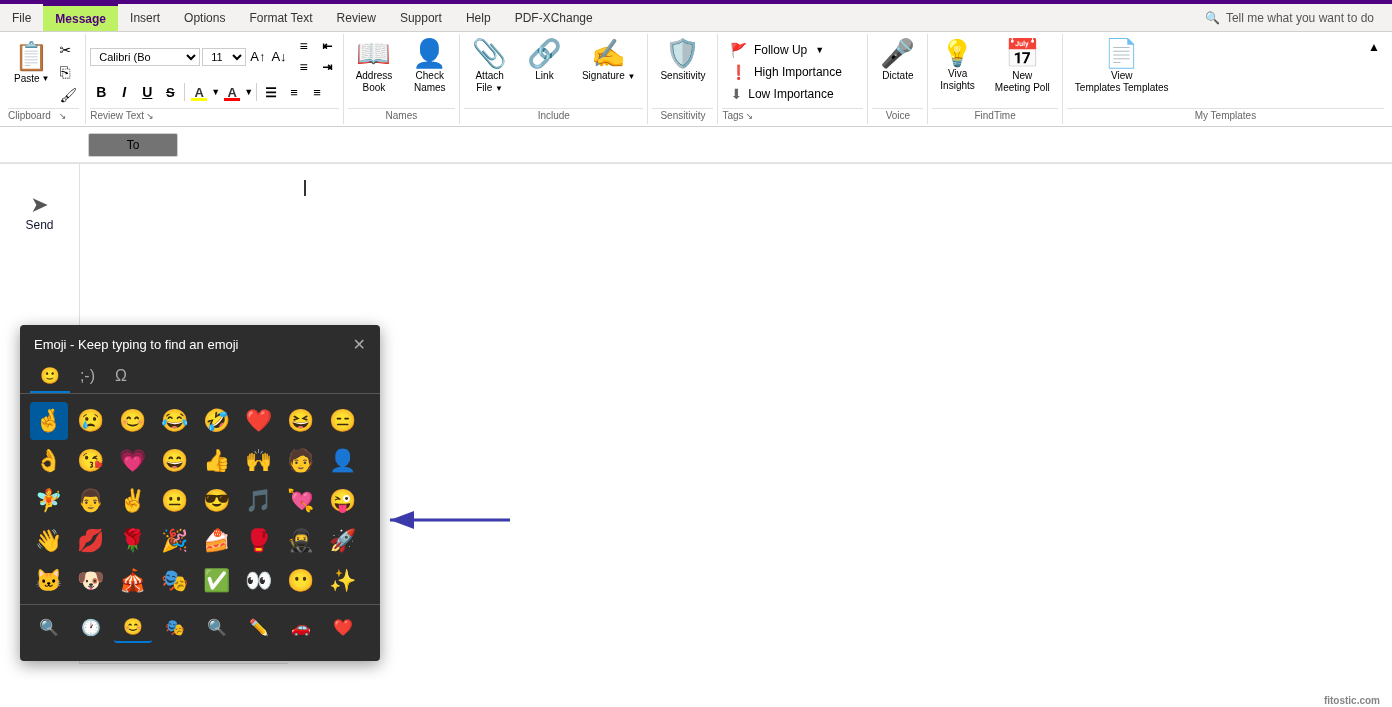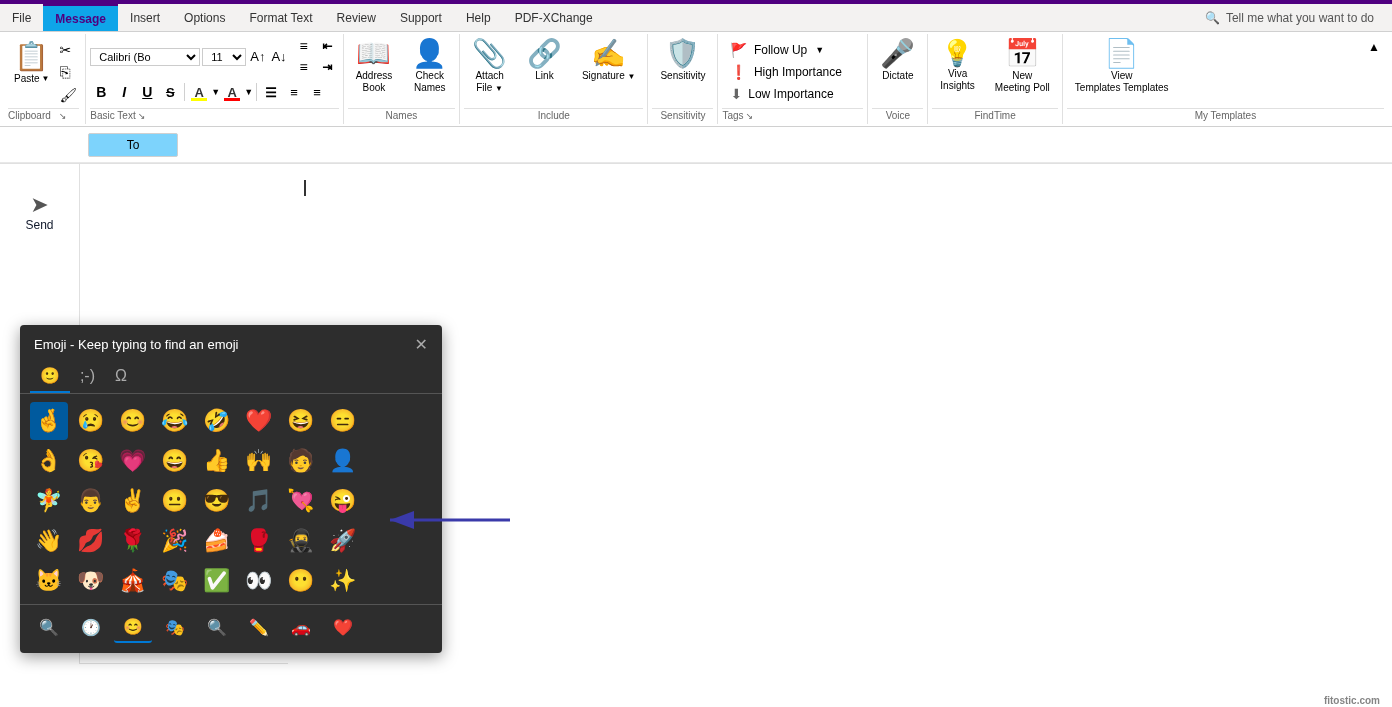--- a/index.html
+++ b/index.html
@@ -4,21 +4,21 @@
   <style>
     * { margin: 0; padding: 0; box-sizing: border-box; }
     body { font-family: 'Segoe UI', Arial, sans-serif; font-size: 12px; background: #fff; overflow: hidden; width: 1392px; height: 707px; }
 
     
     .ribbon-border { height: 4px; background: #4f0080; }
 
     
     .ribbon-tabs { display: flex; align-items: stretch; background: #f3f2f1; border-bottom: 1px solid #d0d0d0; padding-left: 0; height: 28px; }
     .ribbon-tab { padding: 4px 12px; font-size: 12px; cursor: pointer; display: flex; align-items: center; color: #333; }
-    .ribbon-tab.active { background: #0ea5e9; color: #4f0080; font-weight: 600; border-top: 2px solid #4f0080; }
+    .ribbon-tab.active { background: #bef264; color: #4f0080; font-weight: 600; border-top: 2px solid #4f0080; }
     .search-tab { margin-left: auto; display: flex; align-items: center; padding: 0 12px; color: #555; font-size: 12px; }
     .search-tab span { margin-right: 6px; }
 
     
     .ribbon-toolbar { display: flex; background: #fff; border-bottom: 1px solid #d0d0d0; padding: 2px 4px; min-height: 90px; align-items: stretch; }
     .ribbon-group { display: flex; flex-direction: column; align-items: stretch; padding: 2px 4px; border-right: 1px solid #e0e0e0; position: relative; min-width: fit-content; }
     .ribbon-group:last-child { border-right: none; }
     .ribbon-group-content { display: flex; align-items: flex-start; flex: 1; gap: 2px; }
     .ribbon-group-label { font-size: 10px; color: #666; text-align: center; padding: 1px 0; border-top: 1px solid #e0e0e0; margin-top: auto; }
 
@@ -36,33 +36,33 @@
     .color-btn { width: 22px; height: 20px; cursor: pointer; display: flex; align-items: center; justify-content: center; border-radius: 2px; font-size: 11px; }
     .divider { width: 1px; background: #d0d0d0; margin: 0 2px; height: 18px; }
     .align-btn { font-size: 13px; }
     .tag-item { display: flex; align-items: center; gap: 6px; cursor: pointer; padding: 2px 4px; border-radius: 2px; font-size: 12px; }
 
     
     .large-btn { display: flex; flex-direction: column; align-items: center; justify-content: flex-start; padding: 4px 8px; cursor: pointer; border-radius: 3px; min-width: 48px; }
     .large-icon { font-size: 28px; line-height: 1; }
     .large-label { font-size: 10px; text-align: center; line-height: 1.2; margin-top: 2px; }
     .email-field { display: flex; align-items: center; border-bottom: 1px solid #e8e8e8; min-height: 36px; }
-    .field-label-btn { width: 90px; min-width: 90px; margin-left: 8px; margin-right: 4px; border: 1px solid #d0d0d0; background: #7dd3fc; padding: 4px 12px; text-align: center; font-size: 12px; cursor: pointer; border-radius: 2px; }
+    .field-label-btn { width: 90px; min-width: 90px; margin-left: 8px; margin-right: 4px; border: 1px solid #d0d0d0; background: #737373; padding: 4px 12px; text-align: center; font-size: 12px; cursor: pointer; border-radius: 2px; }
     .field-input { flex: 1; border: none; outline: none; font-size: 13px; padding: 4px 8px; }
     .subject-input { flex: 1; border: none; outline: none; font-size: 13px; padding: 4px 8px; color: #aaa; }
     .send-btn { display: flex; flex-direction: column; align-items: center; cursor: pointer; padding: 8px; border-radius: 3px; }
     .send-icon { font-size: 22px; color: #555; }
     .send-label { font-size: 12px; color: #0f172a; }
 
     .compose-body { flex: 1; padding: 16px; min-height: 120px; position: relative; }
     .cursor-line { width: 2px; height: 16px; background: #333; display: inline-block; animation: blink 1s infinite; }
     @keyframes blink { 0%,100%{opacity:1} 50%{opacity:0} }
 
     
-    .emoji-picker { position: absolute; left: 20px; top: 325px; width: 422px; background: #2d2d2d; border-radius: 4px; box-shadow: 0 4px 16px rgba(0,0,0,0.4); z-index: 100; padding-bottom: 8px; }
+    .emoji-picker { position: absolute; left: 20px; top: 325px; width: 360px; background: #2d2d2d; border-radius: 4px; box-shadow: 0 4px 16px rgba(0,0,0,0.4); z-index: 100; padding-bottom: 16px; }
     .emoji-header { display: flex; align-items: center; justify-content: space-between; padding: 10px 14px 6px; }
     .emoji-title { color: #fff; font-size: 13px; }
     .emoji-close { color: #aaa; cursor: pointer; font-size: 16px; }
     .emoji-tabs { display: flex; align-items: center; padding: 0 10px; border-bottom: 1px solid #555; margin-bottom: 4px; }
     .emoji-tab { padding: 6px 10px; font-size: 16px; cursor: pointer; color: #aaa; border-bottom: 2px solid transparent; }
     .emoji-tab.active { border-bottom: 2px solid #0078d4; color: #fff; }
     .emoji-grid { display: grid; grid-template-columns: repeat(8, 40px); gap: 2px; padding: 4px 10px; }
     .emoji-cell { width: 38px; height: 38px; display: flex; align-items: center; justify-content: center; font-size: 22px; cursor: pointer; border-radius: 4px; }
     .emoji-cell.selected { background: #005a9e; border-radius: 4px; }
     .emoji-bottom-tabs { display: flex; align-items: center; padding: 6px 10px 2px; border-top: 1px solid #555; gap: 4px; }
@@ -160,21 +160,21 @@
         </div>
         <span style="font-size:9px;cursor:pointer;">▼</span>
         <div class="divider"></div>
 
         <div class="fmt-btn align-btn">☰</div>
         <div class="fmt-btn align-btn">≡</div>
         <div class="fmt-btn align-btn">≡</div>
       </div>
     </div>
     <div class="ribbon-group-label" style="display:flex;align-items:center;gap:2px;">
-      <span>Basic Text</span>
+      <span>Review Text</span>
       <span style="font-size:9px;cursor:pointer;">↘</span>
     </div>
   </div>
 
   <div class="ribbon-group">
     <div class="ribbon-group-content" style="gap:4px;">
       <div class="large-btn">
         <span class="large-icon">📖</span>
         <span class="large-label">Address<br>Book</span>
       </div>

